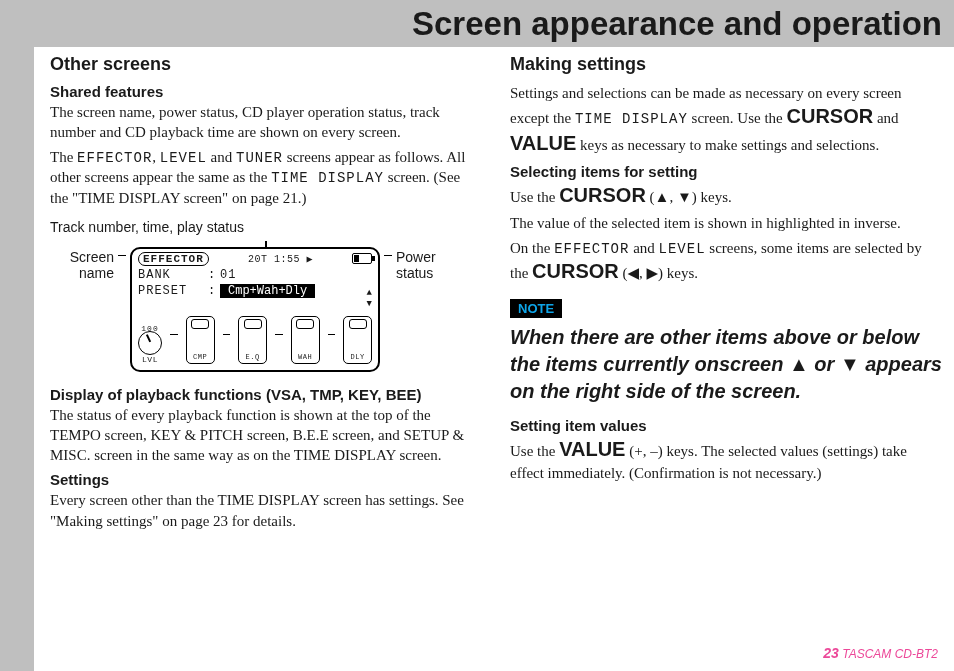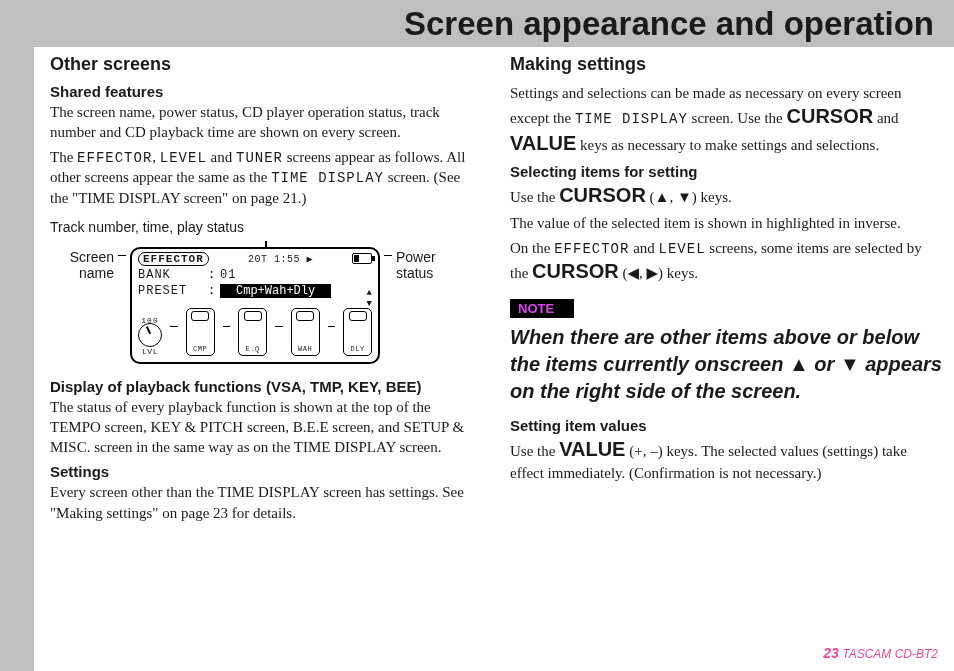--- a/index.html
+++ b/index.html
@@ -11,21 +11,21 @@
     position: relative;
     color: #1a1a1a;
   }
   .header-band {
     background: #bfbfbf;
     height: 47px;
     width: 100%;
     display: flex;
     align-items: center;
     justify-content: flex-end;
-    padding-right: 20px;
+    padding-right: 12px;
   }
   .header-band h1 {
     font-family: Arial, Helvetica, sans-serif;
     font-weight: 900;
     font-size: 33px;
     letter-spacing: 0px;
     color: #1a1a1a;
   }
   .side-band {
     position: absolute;
@@ -71,25 +71,25 @@
     font-size: 14px;
   }
   .bold {
     font-family: Arial, Helvetica, sans-serif;
     font-weight: 700;
     font-size: 20px;
   }
   .note-badge {
     display: inline-block;
     background: #000;
-    color: #d946ef;
+    color: #0ea5e9;
     font-family: Arial, Helvetica, sans-serif;
     font-weight: 700;
     font-size: 13px;
-    padding: 2px 20px 2px 8px;
+    padding: 2px 8px 2px 8px;
     margin: 10px 0 6px 0;
   }
   .note-text {
     font-family: Arial, Helvetica, sans-serif;
     font-style: italic;
     font-weight: 700;
     font-size: 20px;
     line-height: 1.35;
     margin-bottom: 12px;
   }
@@ -185,38 +185,38 @@
     display: flex;
     margin-top: 2px;
     font-size: 12px;
     letter-spacing: 1px;
   }
   .lcd-line .k { width: 70px; }
   .lcd-line .c { width: 12px; }
   .lcd-inv {
     background: #000;
     color: #fff;
-    padding: 0 16px;
+    padding: 0 8px;
     letter-spacing: 0;
   }
   .lcd-arrows {
     position: absolute;
     right: 6px;
     top: 40px;
     font-size: 9px;
     line-height: 1;
     display: flex;
     flex-direction: column;
     gap: 2px;
   }
   .lcd-icons {
     display: flex;
     align-items: flex-end;
     gap: 8px;
-    margin-top: 10px;
+    margin-top: 18px;
   }
   .knob-col { display:flex; flex-direction:column; align-items:center; font-size:8px; letter-spacing:0.5px;}
   .knob {
     width: 24px; height: 24px;
     border: 1.5px solid #000;
     border-radius: 50%;
     position: relative;
   }
   .knob::after{
     content:''; position:absolute; left:50%; top:2px; width:1.5px; height:8px; background:#000; transform: translateX(-50%) rotate(-25deg); transform-origin: bottom center;

